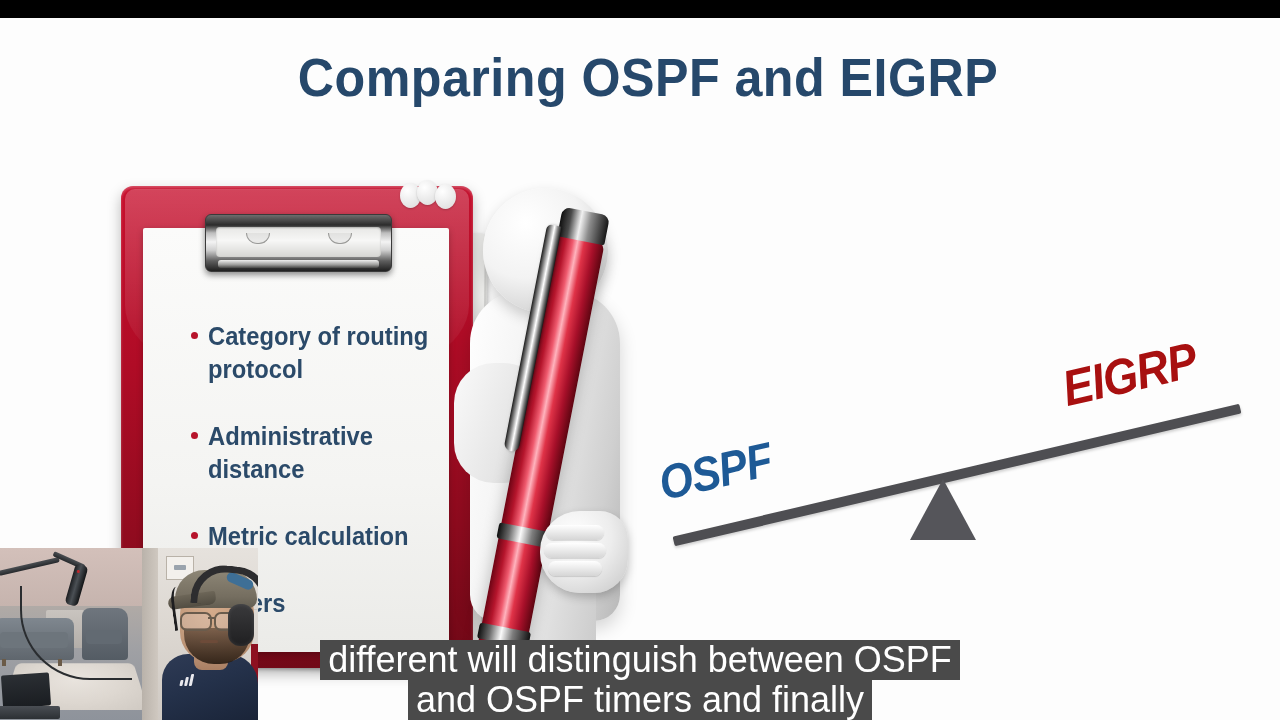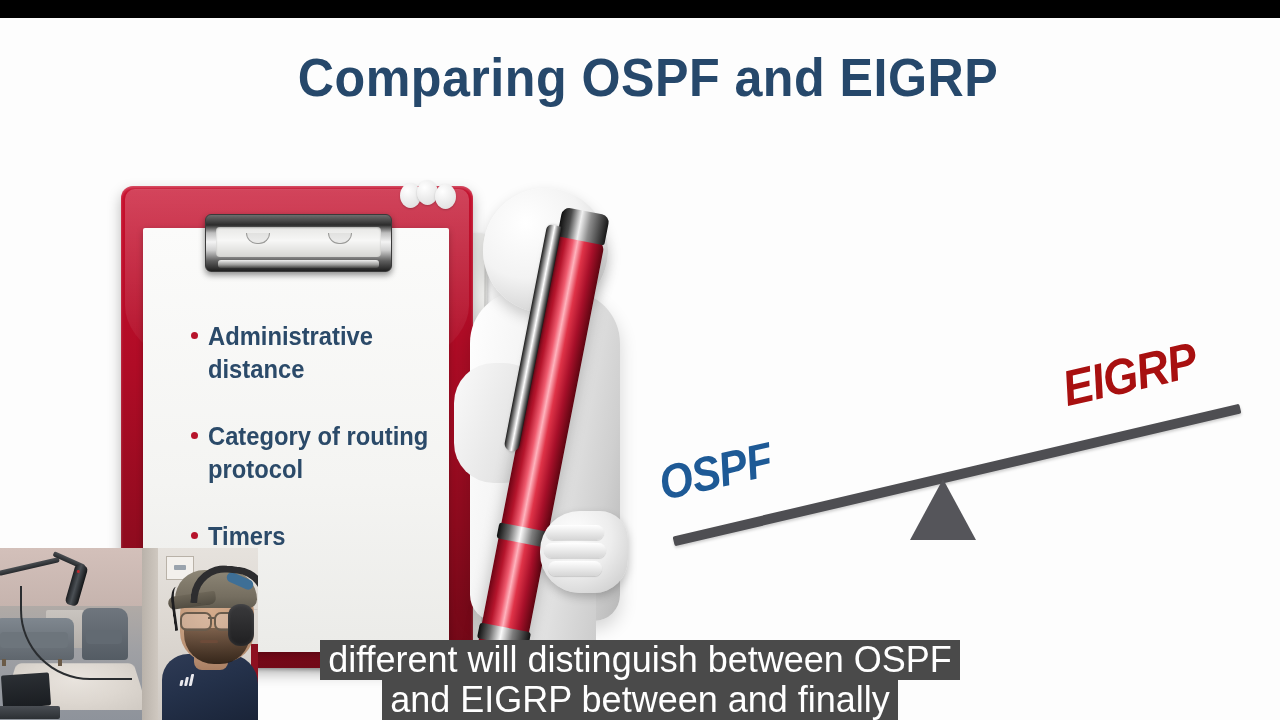--- a/index.html
+++ b/index.html
@@ -568,28 +568,32 @@
       <div class="paper-leaf leaf-a"></div>
       <div class="paper-leaf leaf-b"></div>
 
       <div class="clipboard-body"></div>
 
       <div class="clipboard-paper">
         <div class="bullet-list">
 
           <div class="bullet-row">
             <span class="bullet-dot"></span>
+            <span class="bullet-text">Category of routing protocol</span>
+          </div>
+
+          <div class="bullet-row">
+            <span class="bullet-dot"></span>
             <span class="bullet-text">Administrative distance</span>
           </div>
 
           <div class="bullet-row">
             <span class="bullet-dot"></span>
-            <span class="bullet-text">Category of routing protocol</span>
+            <span class="bullet-text">Metric calculation</span>
           </div>
-
 
           <div class="bullet-row">
             <span class="bullet-dot"></span>
             <span class="bullet-text">Timers</span>
           </div>
 
         </div>
       </div>
 
       <div class="clip-metal">
@@ -689,17 +693,17 @@
       <div class="boom-wire"></div>
     </div>
 
   </div>
 
   <div class="caption-block">
     <div class="caption-row">
       <span class="caption-line">different will distinguish between OSPF</span>
     </div>
     <div class="caption-row">
-      <span class="caption-line">and EIGRP between and finally</span>
+      <span class="caption-line">and OSPF timers and finally</span>
     </div>
   </div>
 
 </div>
 
 </body></html>

